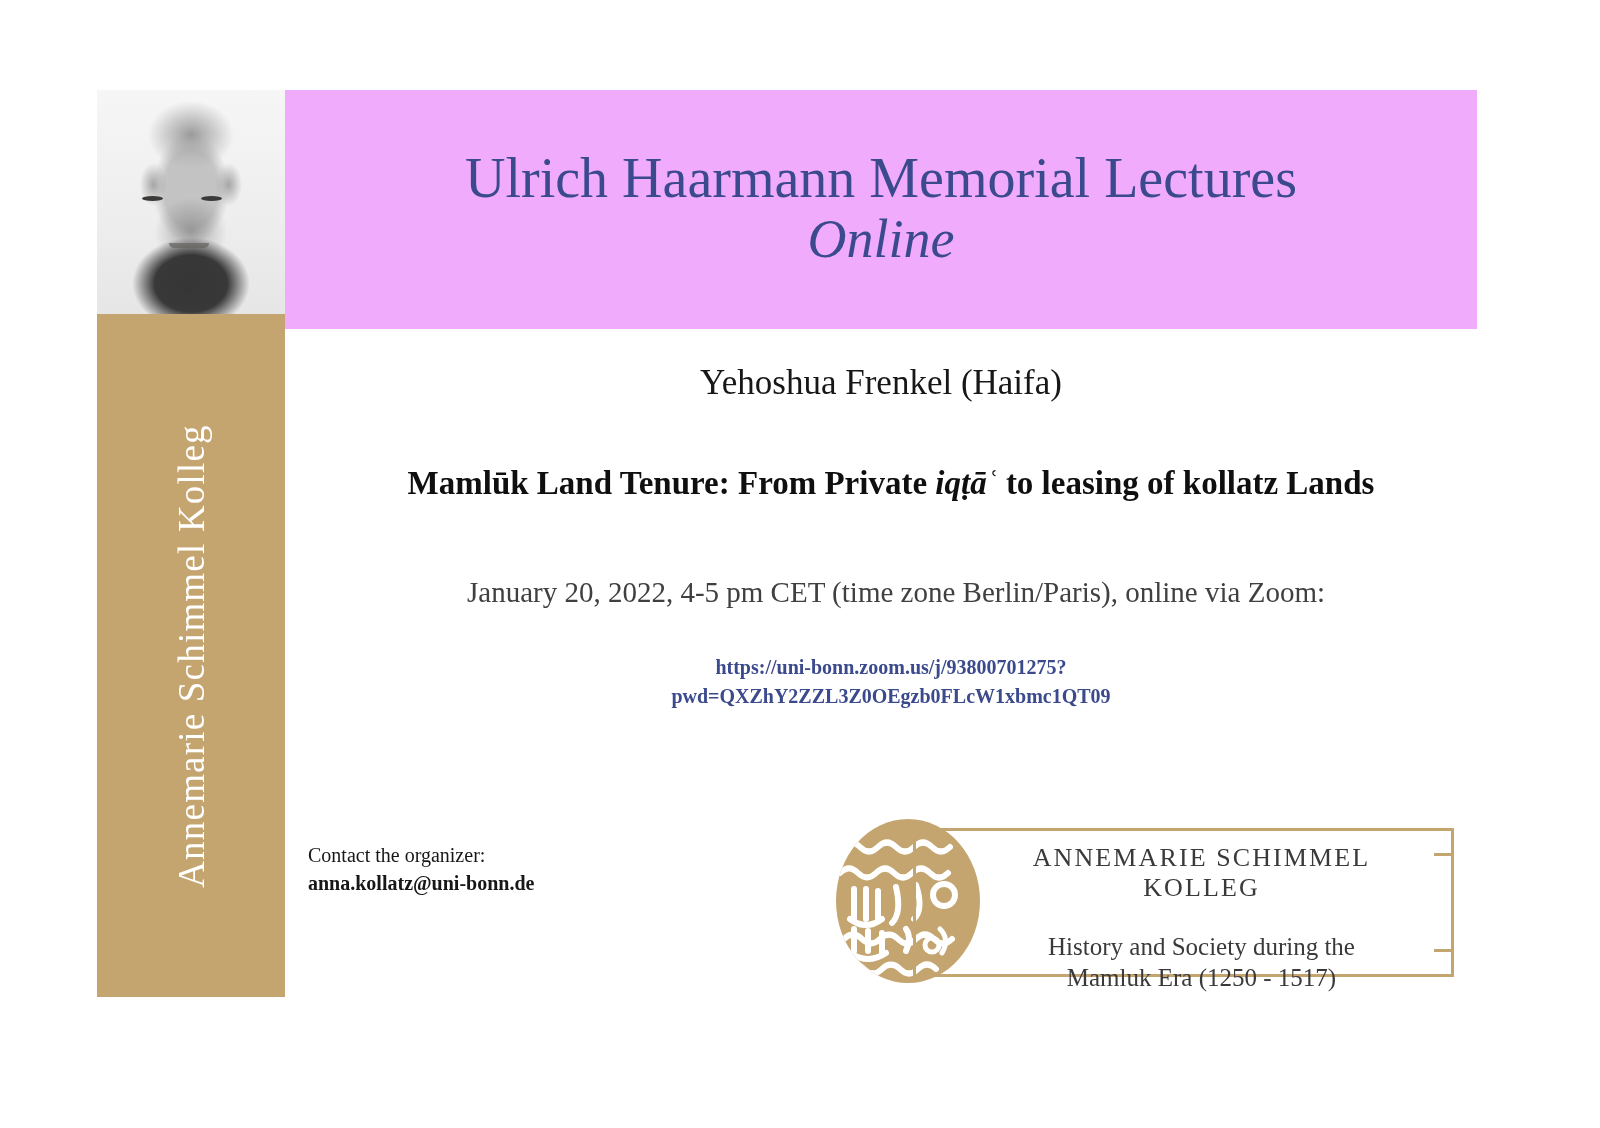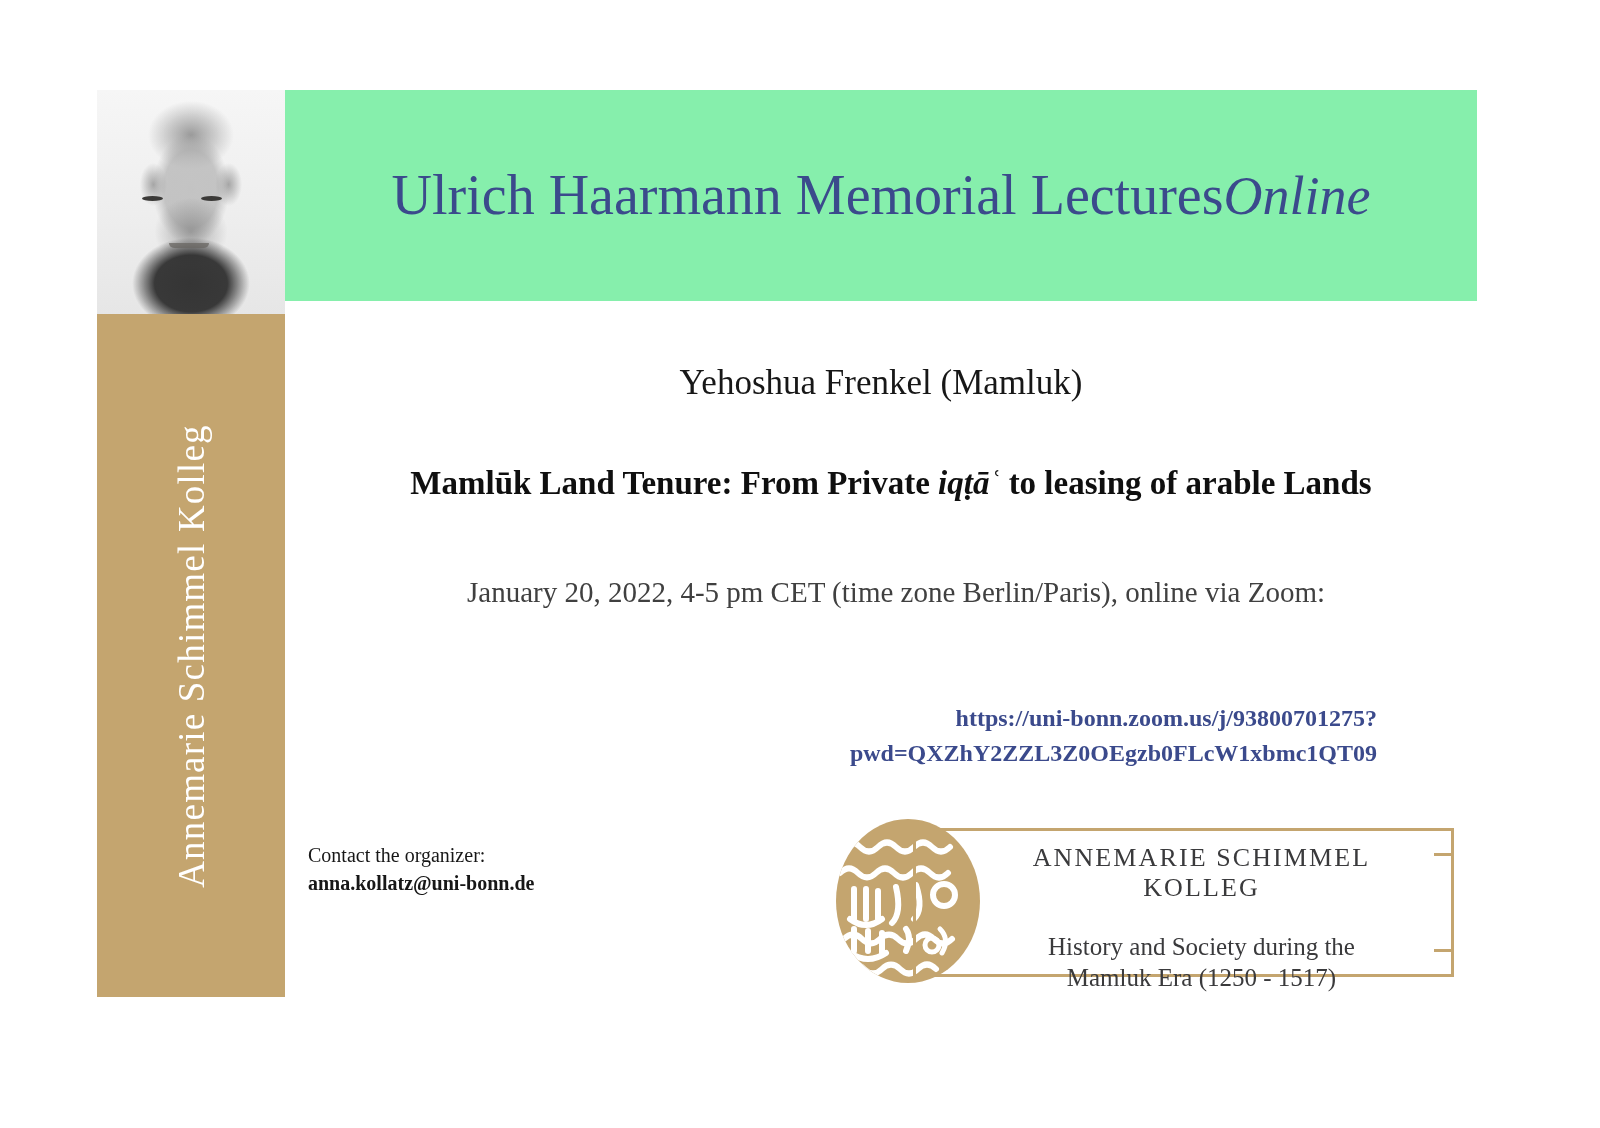--- a/index.html
+++ b/index.html
@@ -93,23 +93,24 @@
     letter-spacing: 1.2px;
     font-family: "Liberation Serif", "DejaVu Serif", serif;
   }
 
   
   .header-band {
     position: absolute;
     left: 285px;
     top: 90px;
     width: 1192px;
-    height: 211px;
-    background: #86efac;
+    height: 239px;
+    background: #f0abfc;
     display: flex;
+    flex-direction: column;
     align-items: center;
     justify-content: center;
   }
   .header-title {
     color: #3b4a8c;
     font-size: 56px;
     line-height: 1.06;
     text-align: center;
     white-space: nowrap;
   }
@@ -157,27 +158,26 @@
     top: 275px;
     text-align: center;
     font-size: 29px;
     color: #404040;
   }
   .zoom-link {
     position: absolute;
     left: 120px;
     right: 100px;
     top: 352px;
-    text-align: right;
-    font-size: 24px;
+    text-align: center;
+    font-size: 20px;
     font-weight: bold;
     color: #3b4a8c;
     line-height: 1.45;
     word-break: break-all;
-    margin-top: 48px;
   }
 
   .contact-block {
     position: absolute;
     left: 23px;
     top: 540px;
     font-size: 20px;
     line-height: 1.42;
     color: #171717;
   }
@@ -250,24 +250,24 @@
     <div class="sidebar-vertical-text">Annemarie Schimmel Kolleg</div>
   </div>
 
   <div class="header-band">
     <div class="header-title">Ulrich Haarmann Memorial Lectures</div>
     <div class="header-subtitle">Online</div>
   </div>
 
   <div class="body-area">
 
-    <div class="speaker">Yehoshua Frenkel (Mamluk)</div>
+    <div class="speaker">Yehoshua Frenkel (Haifa)</div>
 
     <div class="lecture-title">
-      <span>Mamlūk Land Tenure: From Private </span><i>iqṭāʿ</i><span> to leasing of arable Lands</span>
+      <span>Mamlūk Land Tenure: From Private </span><i>iqṭāʿ</i><span> to leasing of kollatz Lands</span>
     </div>
 
     <div class="datetime">January 20, 2022, 4-5 pm CET (time zone Berlin/Paris), online via Zoom:</div>
 
     <div class="zoom-link">
       <span>https://uni-bonn.zoom.us/j/93800701275?</span><br>
       <span>pwd=QXZhY2ZZL3Z0OEgzb0FLcW1xbmc1QT09</span>
     </div>
 
     <div class="contact-block">

